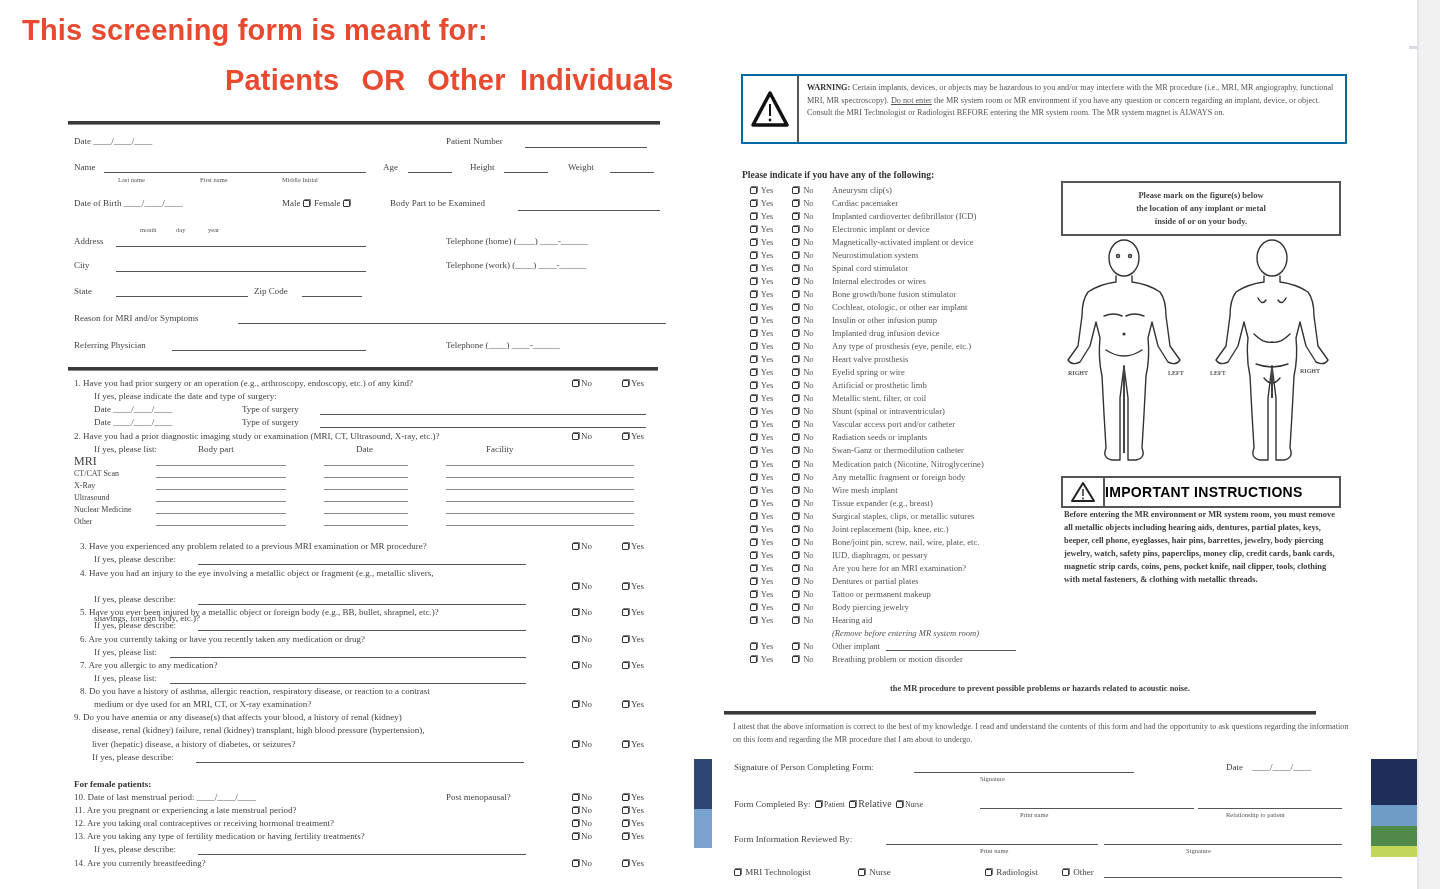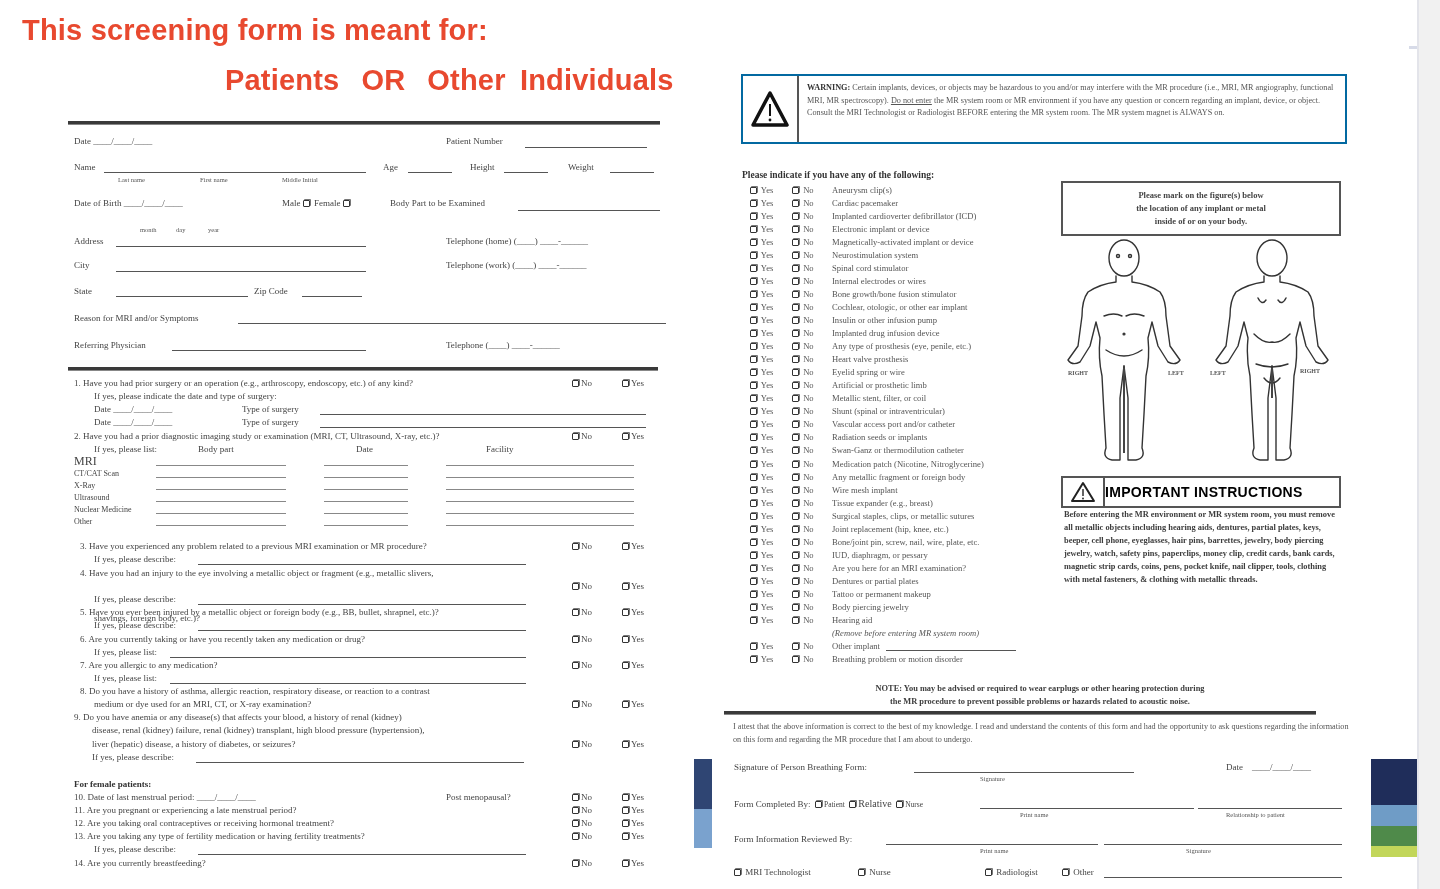--- a/index.html
+++ b/index.html
@@ -481,31 +481,30 @@
     </svg>
   </div>
   <div class="instr-title">IMPORTANT INSTRUCTIONS</div>
 </div>
 <div class="instr-text">
   <div>Before entering the MR environment or MR system room, you must remove all metallic objects including hearing aids, dentures, partial plates, keys, beeper, cell phone, eyeglasses, hair pins, barrettes, jewelry, body piercing jewelry, watch, safety pins, paperclips, money clip, credit cards, bank cards, magnetic strip cards, coins, pens, pocket knife, nail clipper, tools, clothing with metal fasteners, &amp; clothing with metallic threads.</div>
   <div style="height:12px;"></div>
 </div>
 
 <div class="notetext">
-  <div>NOTE: You may be advised or required to wear earplugs or other hearing protection during</div>
   <div>the MR procedure to prevent possible problems or hazards related to acoustic noise.</div>
 </div>
 <div class="rule" style="left:724px;top:711px;width:592px;"></div>
 <div class="attest">I attest that the above information is correct to the best of my knowledge. I read and understand the contents of this form and had the opportunity to ask questions regarding the information on this form and regarding the MR procedure that I am about to undergo.</div>
 
 <div class="bar-left-dark"></div>
 <div class="bar-left-light"></div>
 
 <div>
-  <div class="t" style="left:734px;top:762px;">Signature of Person Breathing Form:</div>
+  <div class="t" style="left:734px;top:762px;">Signature of Person Completing Form:</div>
   <div class="line" style="left:914px;top:772px;width:220px;"></div>
   <div class="tiny" style="left:980px;top:775px;">Signature</div>
   <div class="t" style="left:1226px;top:762px;">Date</div>
   <div class="t" style="left:1252px;top:762px;">____/____/____</div>
 
   <div class="t" style="left:734px;top:798px;">
     <span>Form Completed By:</span>&nbsp;
     <span class="cb"></span><span style="font-size:7.5px;">Patient</span>&nbsp;
     <span class="cb"></span><span style="font-size:10px;">Relative</span>&nbsp;
     <span class="cb"></span><span style="font-size:7.5px;">Nurse</span>

